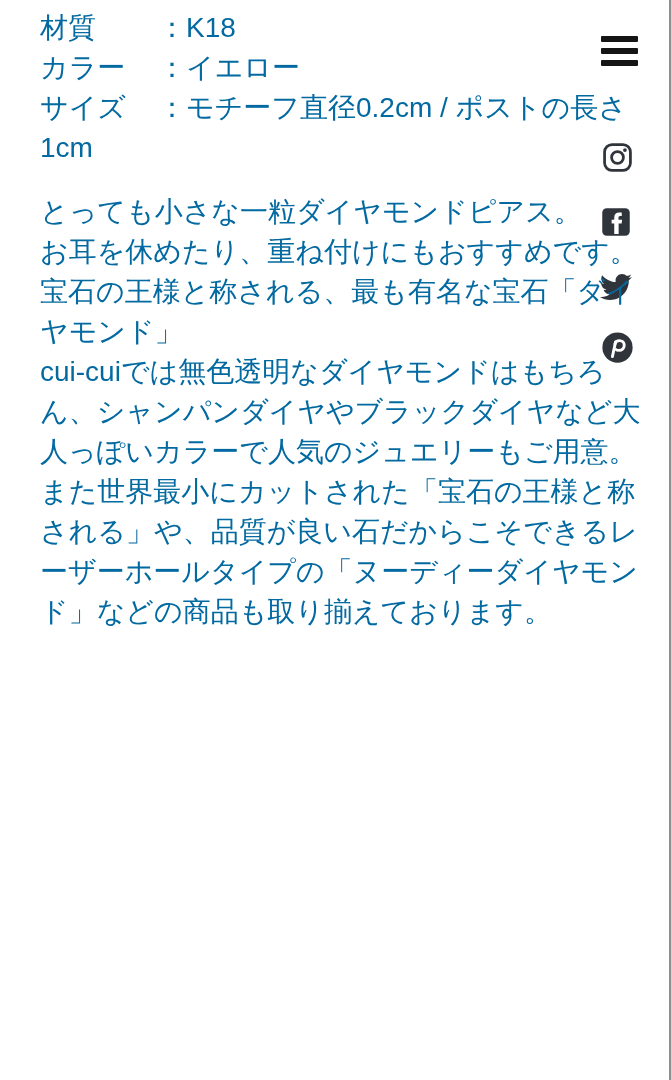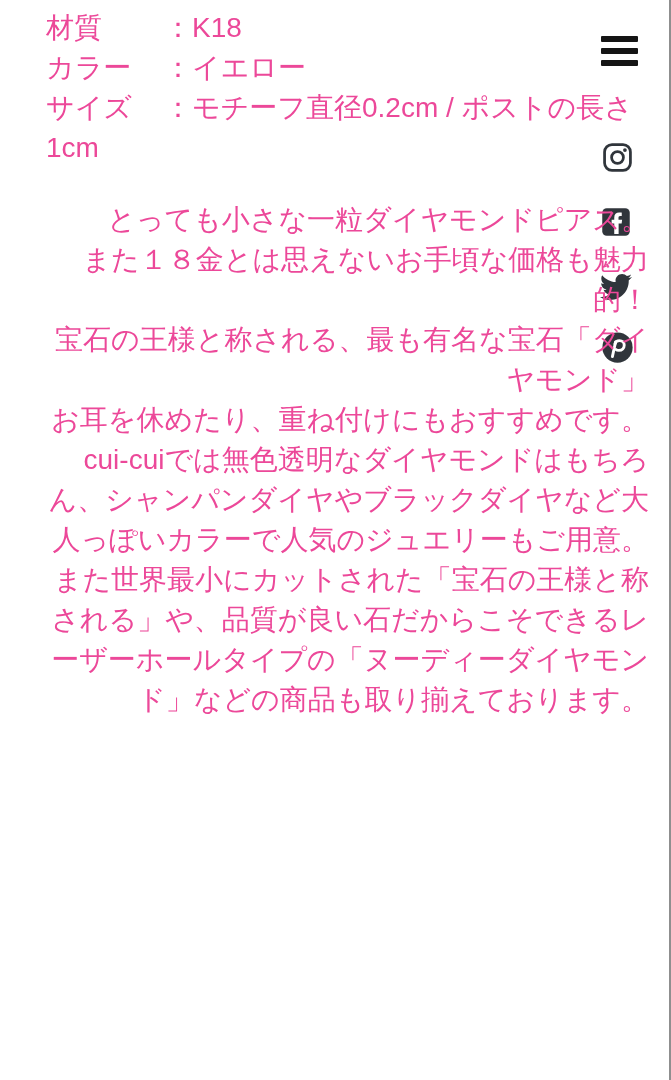--- a/index.html
+++ b/index.html
@@ -17,34 +17,34 @@
   }
   
   .edge-line {
     position: absolute; top: 0; right: 0;
     width: 2px; height: 1080px;
     background: #8f8f8f;
   }
   
   .content {
     position: absolute;
-    top: 8px; left: 46px;
+    top: 8px; left: 40px;
     width: 603px;
-    color: #ec4899;
+    color: #0369a1;
     font-size: 28px;
     line-height: 40px;
     letter-spacing: 0;
   }
   .spec-row { margin: 0; }
   .spec-label {
     display: inline-block;
     width: 118px;
     vertical-align: top;
   }
-  .desc { margin-top: 32px; text-align: right; }
+  .desc { margin-top: 24px; }
   .desc p { margin: 0; overflow-wrap: break-word; }
   
   .menu-btn {
     position: absolute;
     top: 36px; left: 601px;
     width: 37px; height: 30px;
     background: none; border: none; padding: 0;
     cursor: pointer;
     display: flex; flex-direction: column; justify-content: space-between;
   }
@@ -120,23 +120,22 @@
   <div class="content">
 
     <div class="specs">
       <p class="spec-row"><span class="spec-label">材質</span><span>：K18</span></p>
       <p class="spec-row"><span class="spec-label">カラー</span><span>：イエロー</span></p>
       <p class="spec-row"><span class="spec-label">サイズ</span><span>：モチーフ直径0.2cm / ポストの長さ</span><br><span>1cm</span></p>
     </div>
 
     <div class="desc">
       <p>とっても小さな一粒ダイヤモンドピアス。</p>
-      <p>また１８金とは思えないお手頃な価格も魅力的！</p>
+      <p>お耳を休めたり、重ね付けにもおすすめです。</p>
       <p>宝石の王様と称される、最も有名な宝石「ダイヤモンド」</p>
-      <p>お耳を休めたり、重ね付けにもおすすめです。</p>
       <p>cui-cuiでは無色透明なダイヤモンドはもちろん、シャンパンダイヤやブラックダイヤなど大人っぽいカラーで人気のジュエリーもご用意。また世界最小にカットされた「宝石の王様と称される」や、品質が良い石だからこそできるレーザーホールタイプの「ヌーディーダイヤモンド」などの商品も取り揃えております。</p>
     </div>
 
   </div>
 
   <div class="edge-line"></div>
 
 </div>
 
 </body></html>

